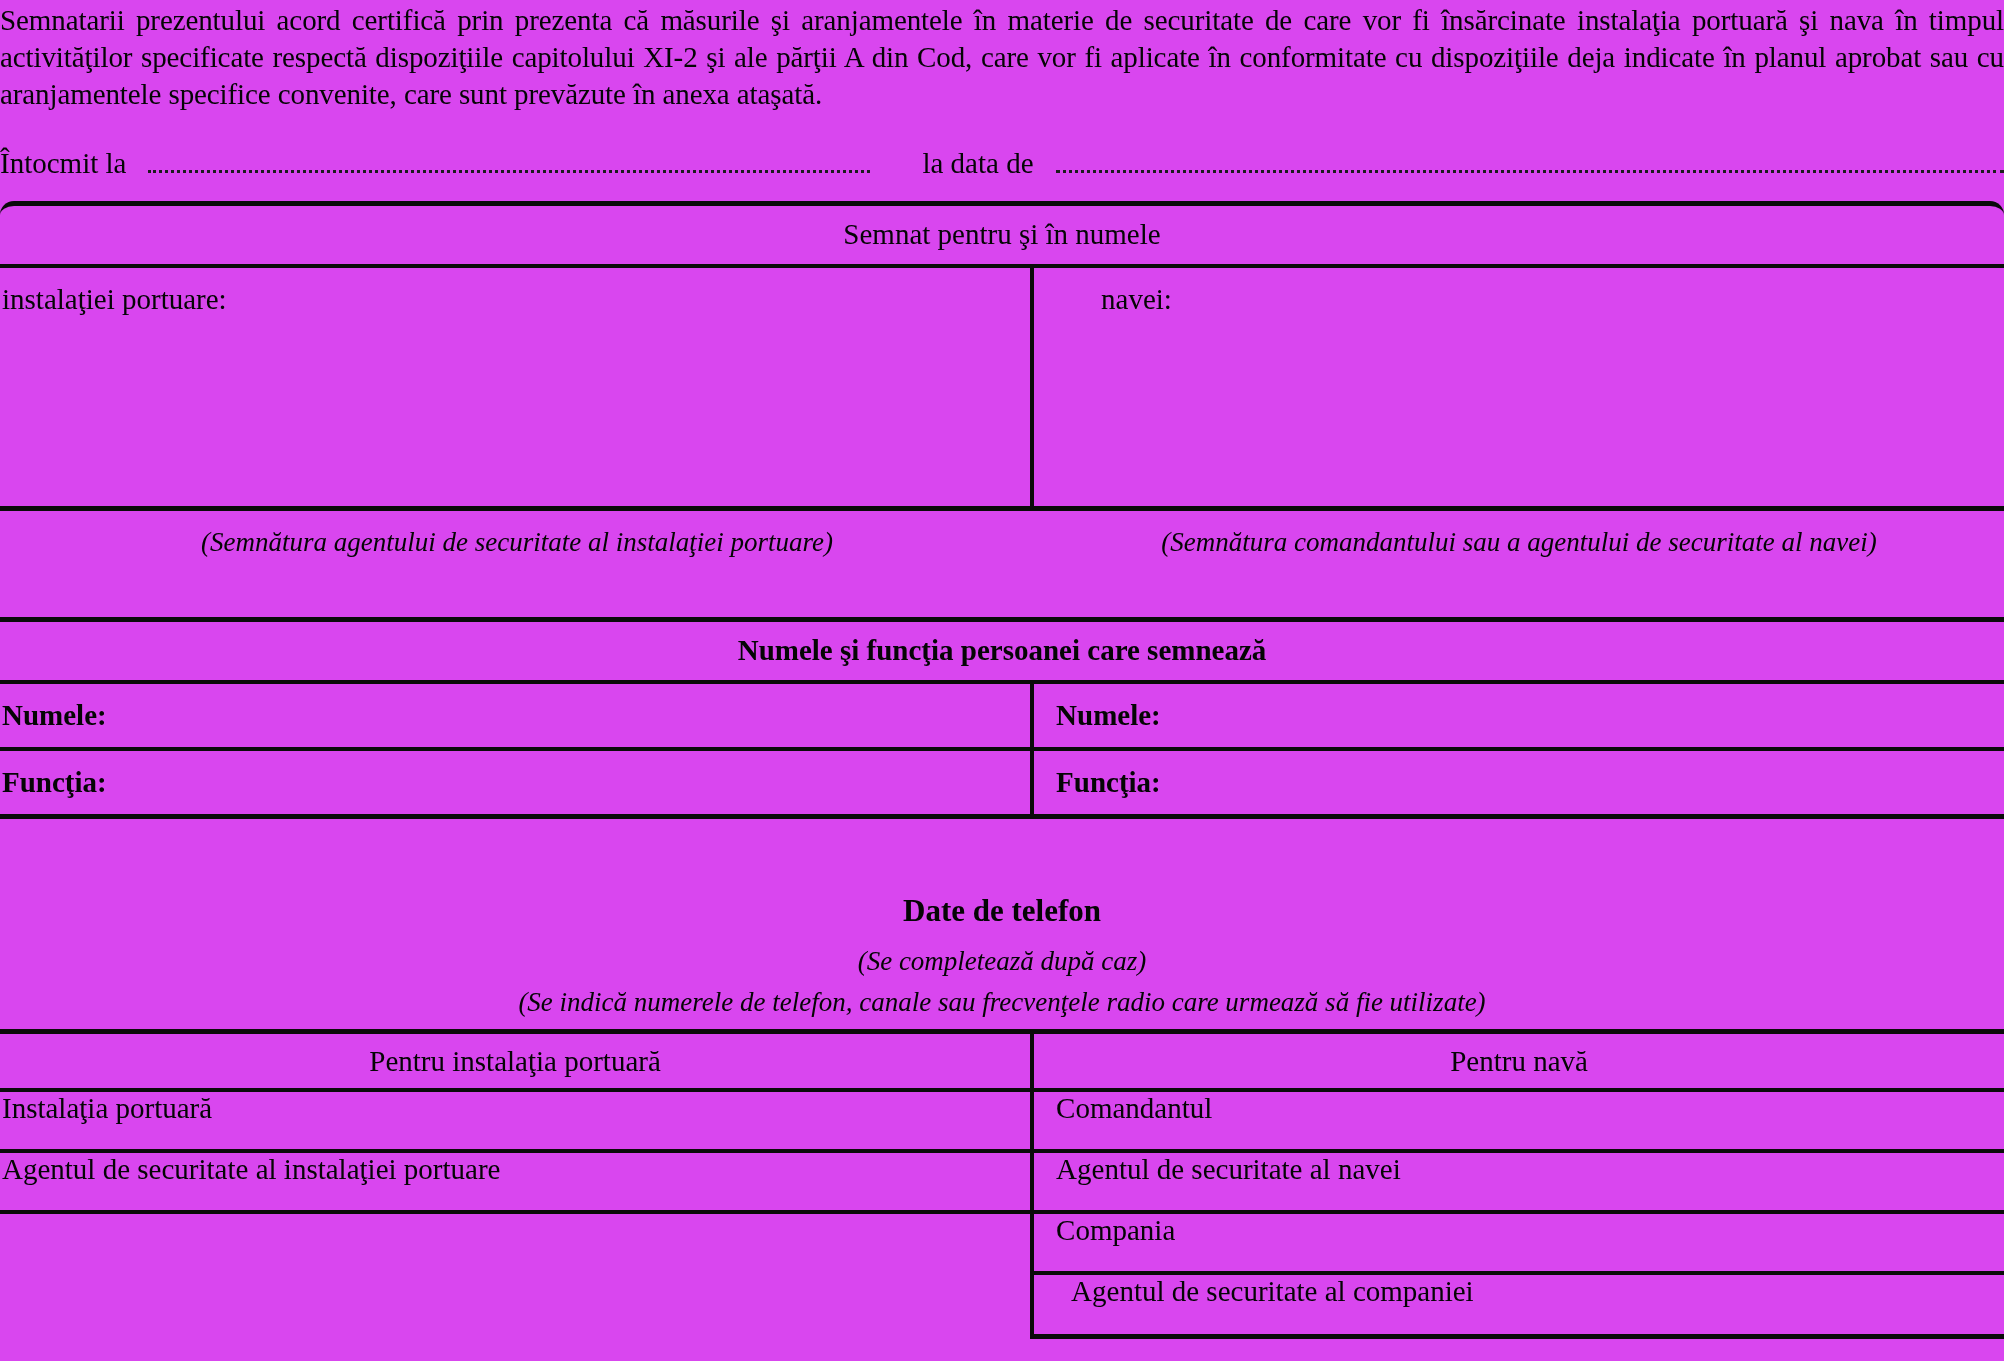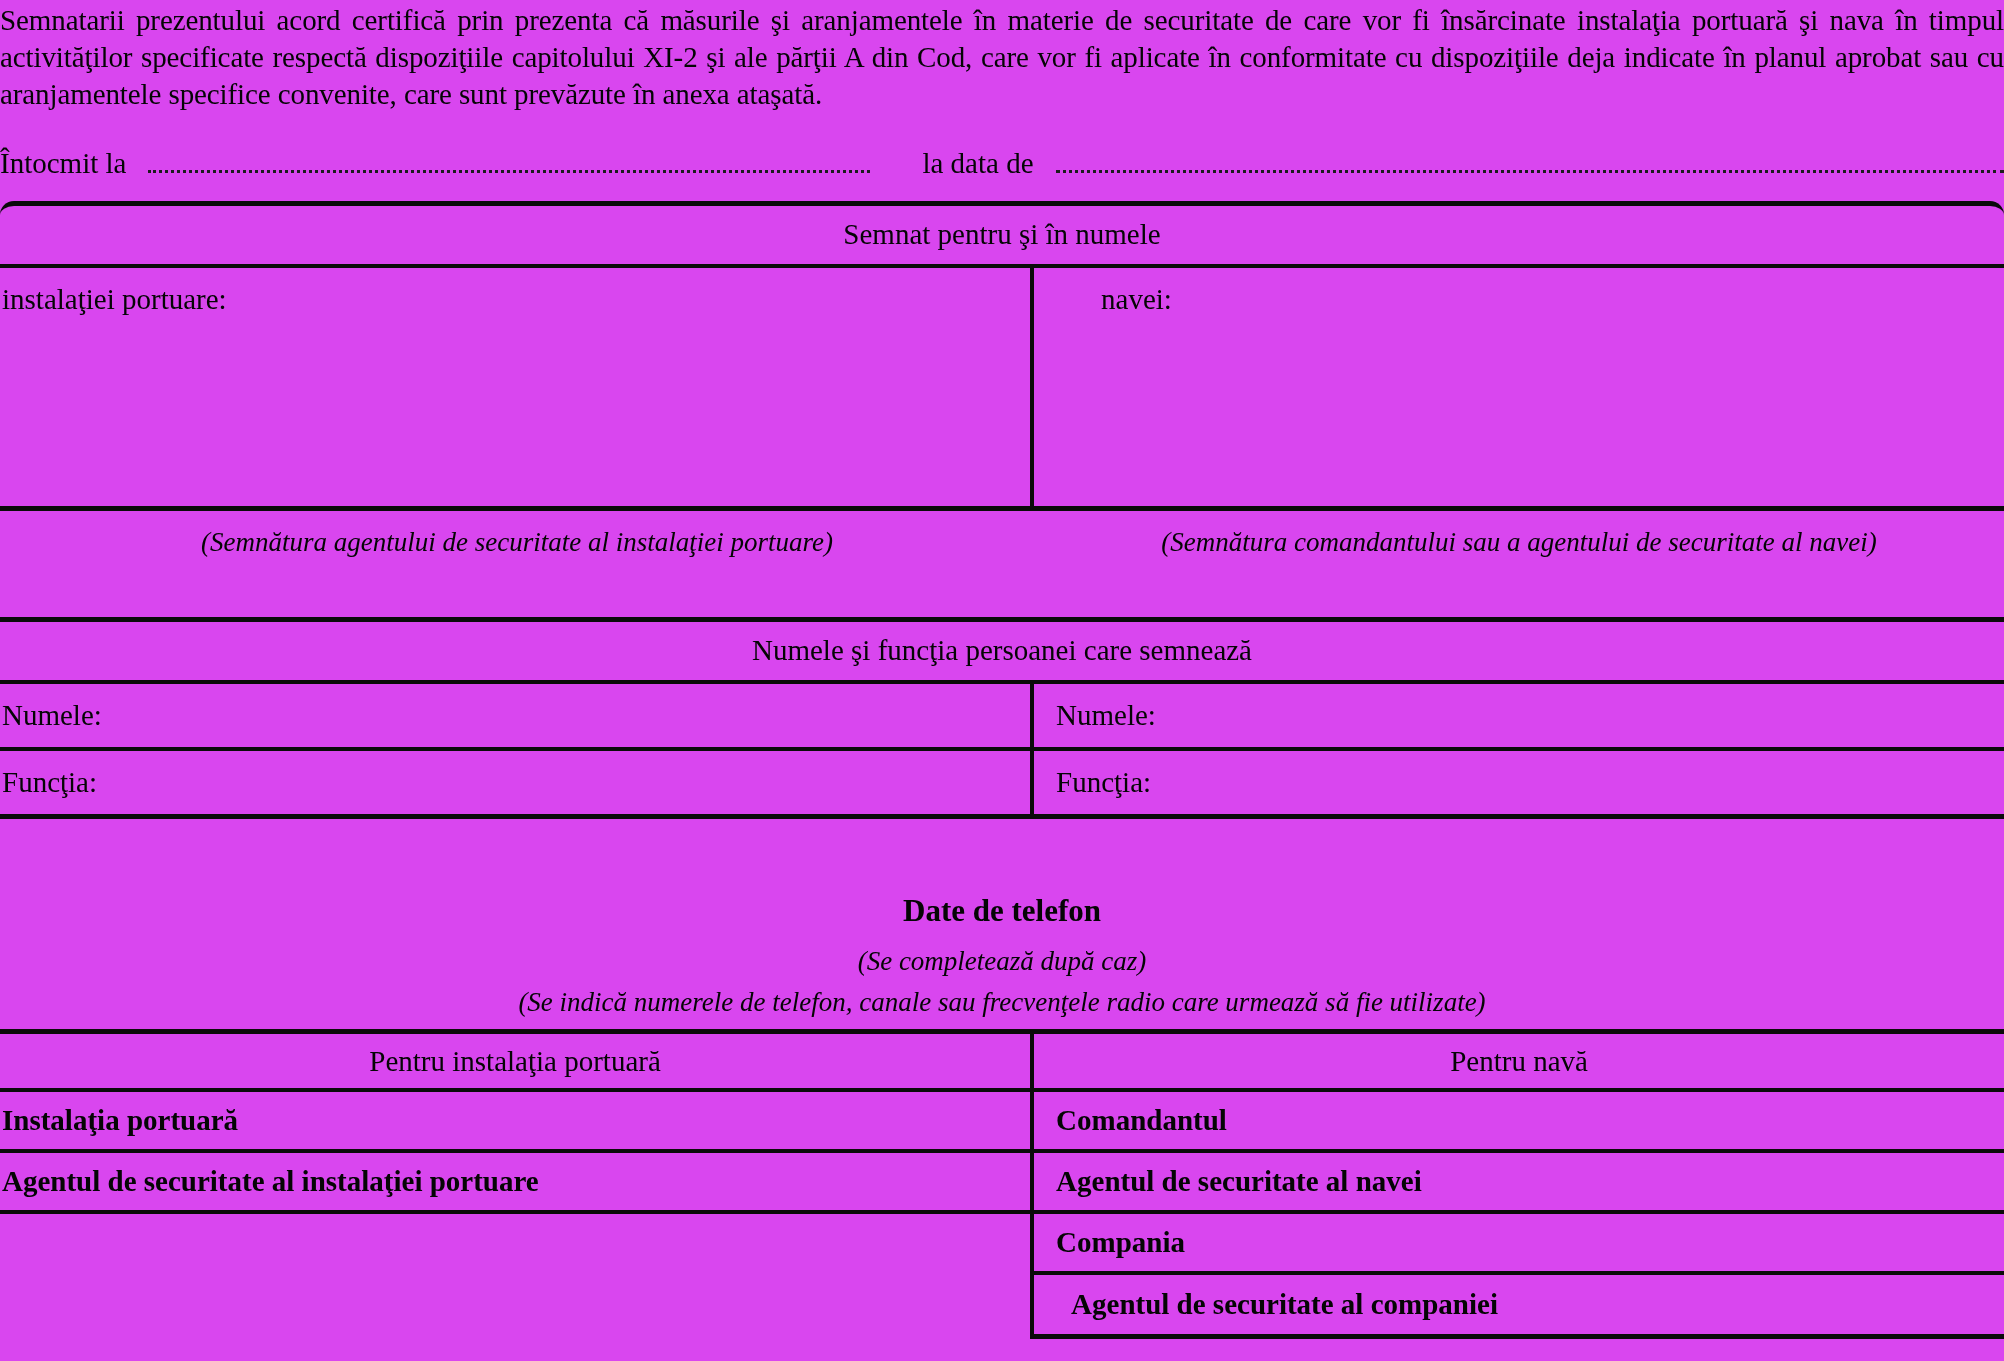--- a/index.html
+++ b/index.html
@@ -71,21 +71,21 @@
   .caption {
     font-style: italic;
     font-size: 27px;
     text-align: center;
     line-height: 34px;
   }
   .caption.left  { width: 51.6%; }
   .caption.right { flex: 1; }
 
   
-  .name-table { margin-top: 58px; }
+  .name-table { margin-top: 58px; font-weight: bold; }
   .name-row .cell {
     height: 63px;
     box-sizing: border-box;
     display: flex;
     align-items: center;
   }
   .name-row .cell.left  { padding-left: 2px; }
   .name-row .cell.right { padding-left: 22px; }
   .name-row.r1 .cols { border-bottom: 4px solid #0a0a0a; }
   .name-table { border-bottom: 5px solid #0a0a0a; }
@@ -114,23 +114,21 @@
     box-sizing: border-box;
     display: flex;
     align-items: center;
     justify-content: center;
     border-bottom: 4px solid #0a0a0a;
   }
   .ct-row {
     height: 61px;
     box-sizing: border-box;
     display: flex;
-    align-items: center;
     border-bottom: 4px solid #0a0a0a;
-    font-weight: bold;
   }
   .col-left  .ct-row { padding-left: 2px; }
   .col-right .ct-row { padding-left: 22px; }
   .col-right .ct-row.last { border-bottom: 5px solid #0a0a0a; height: 64px; padding-left: 37px; }
   .col-left .ct-spacer { border-bottom: none; }
 </style>
 </head>
 <body>
 
 <div class="page">

